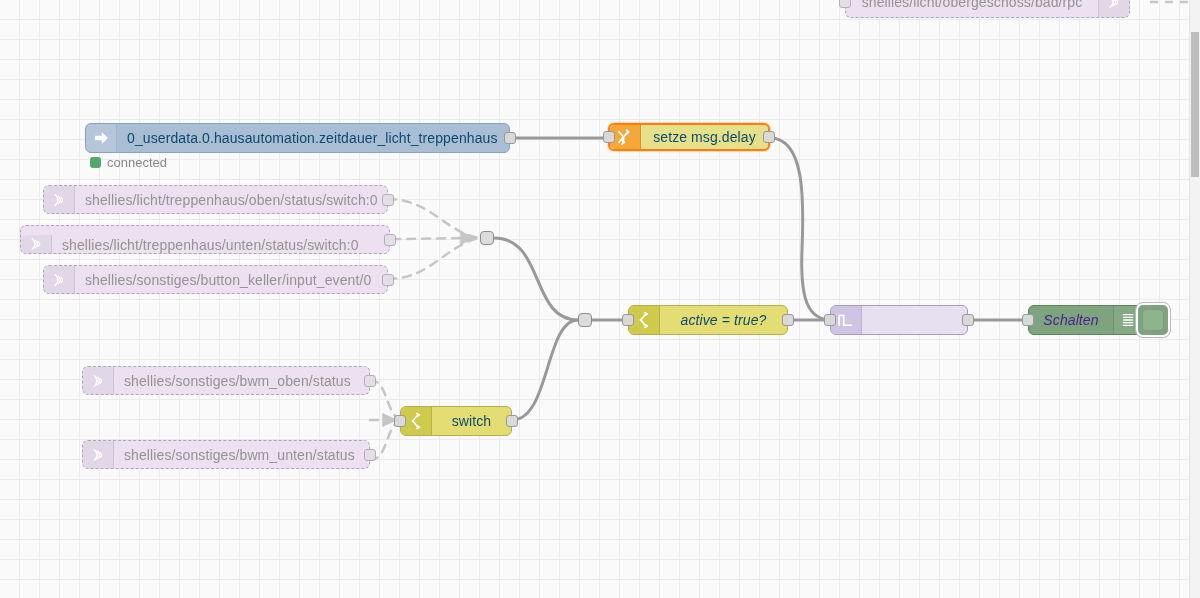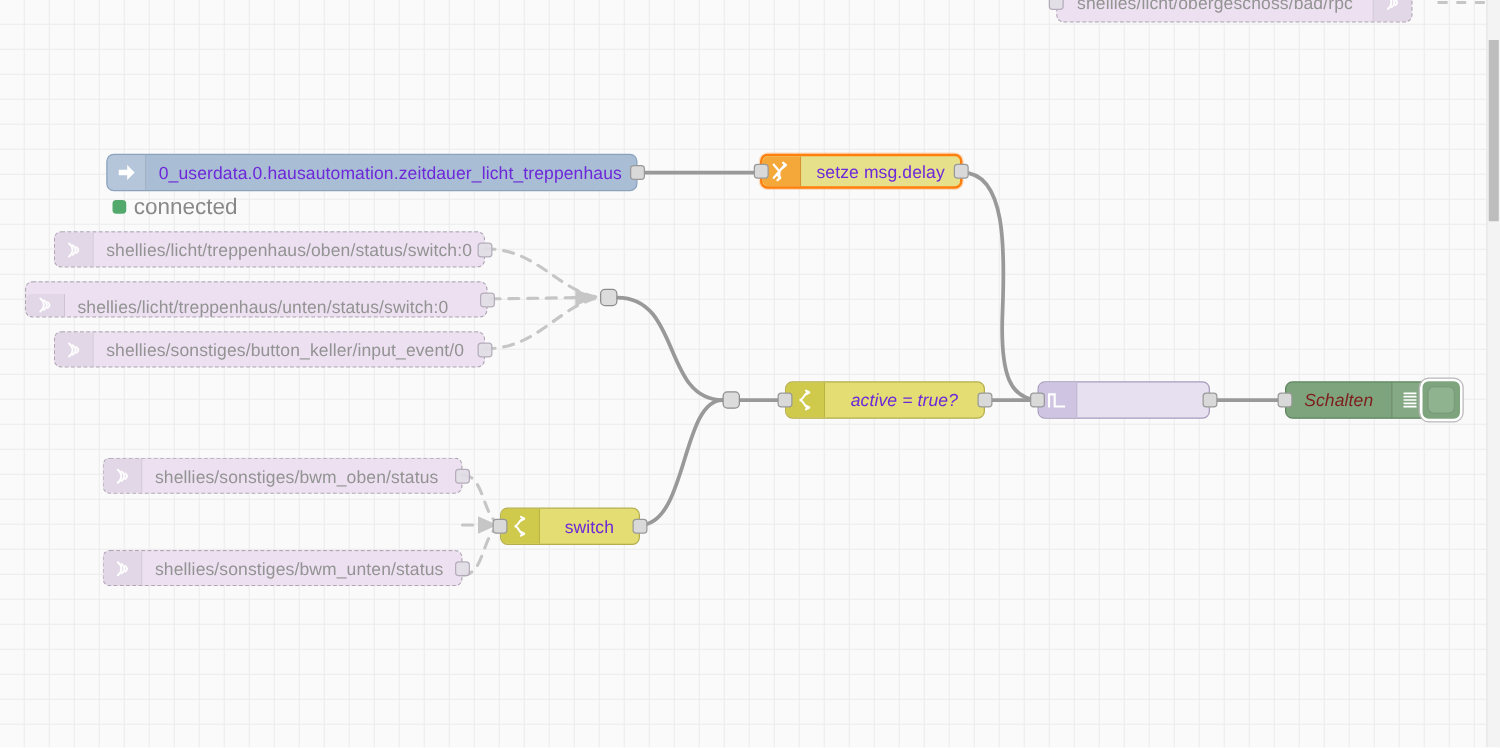--- a/index.html
+++ b/index.html
@@ -51,21 +51,21 @@
     border-bottom-left-radius: 5px;
     background: rgba(0,0,0,0.05);
     flex: 0 0 30px;
   }
   .node .label {
     flex: 1 1 auto;
     display: flex;
     align-items: center;
     padding: 0 10px;
     font-size: 14px;
-    color: #6d28d9;
+    color: #0c4a6e;
     white-space: nowrap;
     letter-spacing: 0.1px;
   }
   .node.center .label { justify-content: center; }
   .node.italic .label { font-style: italic; }
 
   
   .n-iob {
     background: #a9bdd4;
     border-color: #8ba2bd;
@@ -105,21 +105,21 @@
     background: #e6e0f0;
     border-color: #a79bbd;
   }
   .n-trigger .icon-box { background: #cfc5e3; }
 
   
   .n-green {
     background: #7ea47e;
     border-color: #5d855d;
   }
-  .n-green .label { color: #7f1d1d; }
+  .n-green .label { color: #4c1d95; }
   .n-green .tail-icon {
     width: 28px;
     flex: 0 0 28px;
     display: flex;
     align-items: center;
     justify-content: center;
     border-left: 1px solid rgba(0,0,0,0.15);
     background: rgba(255,255,255,0.06);
   }
   .link-btn {
@@ -167,21 +167,21 @@
     background: #dcdcdc;
     border: 1px solid #8d8d8d;
     border-radius: 4px;
   }
 
   .status {
     position: absolute;
     display: flex;
     align-items: center;
     gap: 6px;
-    font-size: 18px;
+    font-size: 13px;
     color: #888;
   }
   .status .dot {
     width: 11px;
     height: 11px;
     border-radius: 3px;
     background: #53a96b;
     display: inline-block;
   }
 

